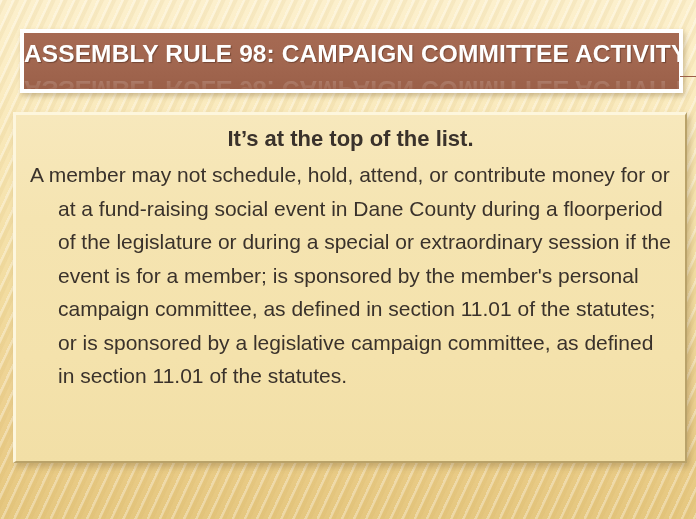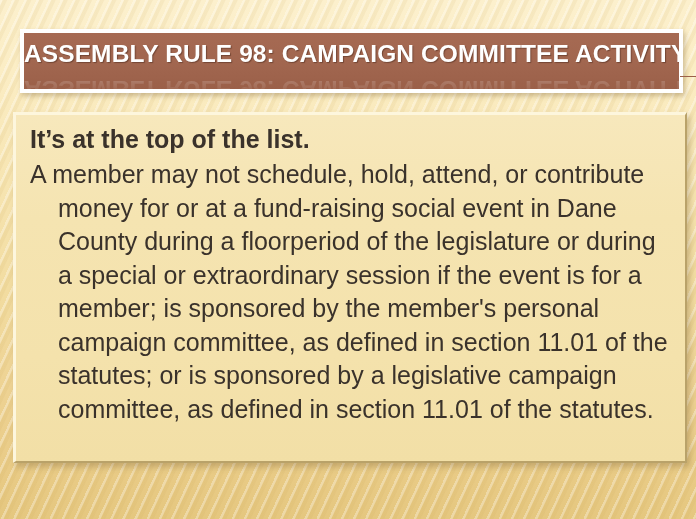--- a/index.html
+++ b/index.html
@@ -121,30 +121,31 @@
     border-right: 2px solid #b9a269;
     border-bottom: 2px solid #b9a269;
     box-shadow: 3px 4px 6px rgba(120, 95, 55, 0.30);
     padding: 9px 14px 0 14px;
     overflow: hidden;
   }
   .lead-line {
     color: #3a322b;
     font-family: "Liberation Sans", sans-serif;
     font-weight: bold;
-    font-size: 25px;
+    font-size: 22px;
     line-height: 30px;
     margin: 0 0 4px 0;
     white-space: nowrap;
+    text-align: center;
   }
   .body-para {
     color: #3a322b;
     font-family: "Liberation Sans", sans-serif;
     font-weight: normal;
-    font-size: 25px;
+    font-size: 21px;
     line-height: 33.5px;
     margin: 0;
     padding-left: 28px;
     text-indent: -28px;
   }
 </style>
 </head>
 <body>
 
 <div class="slide">

